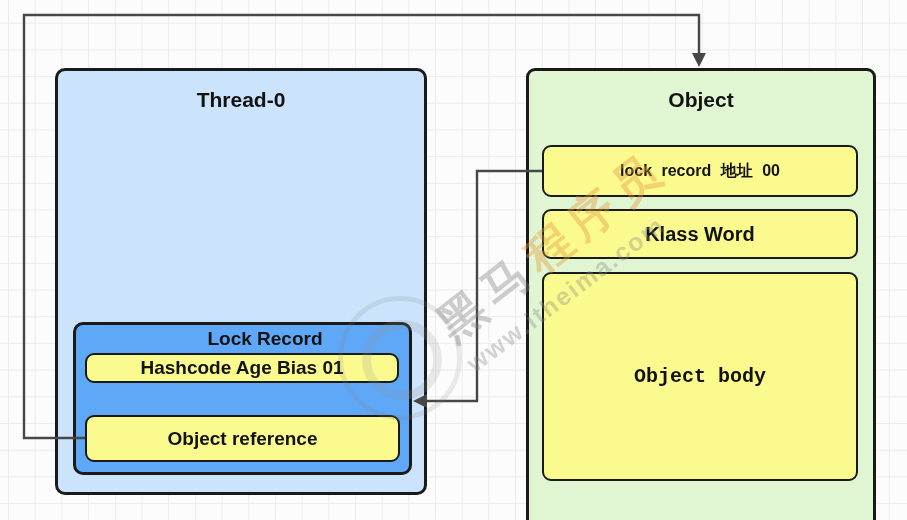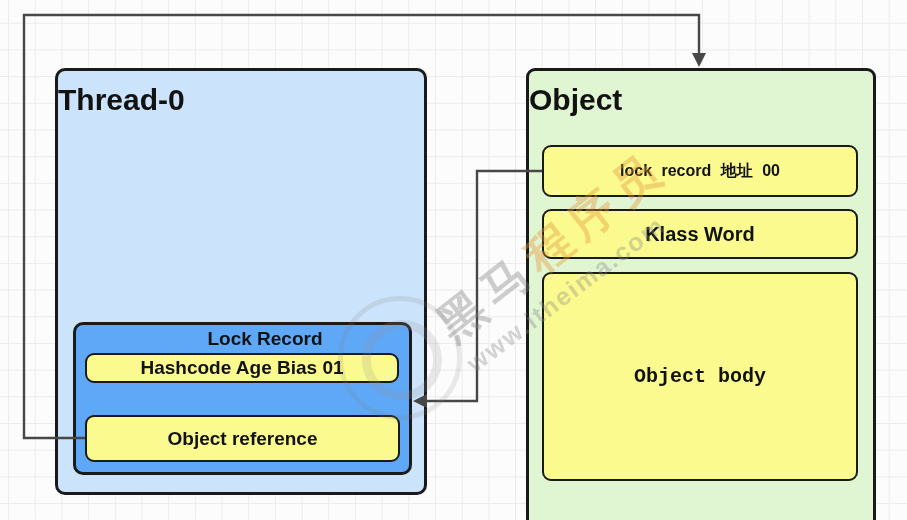--- a/index.html
+++ b/index.html
@@ -34,21 +34,22 @@
     background: var(--thread-fill, #CBE3FB);
   }
   .object-box {
     left: 526px; top: 68px; width: 350px; height: 508px;
     background: var(--object-fill, #E0F5D2);
     border-radius: 9px;
   }
   .box-title {
     position: absolute;
     left: 0; right: 0; top: 17px;
-    font-size: 30px;
+    text-align: center;
+    font-size: 21px;
     line-height: 24px;
     font-weight: bold;
     color: var(--text-color, #121212);
   }
   .lockrec-box {
     left: 15px; top: 251px; width: 339px; height: 153px;
     background: var(--lockrec-fill, #5FA7F7);
     border-radius: 10px;
   }
   .lockrec-title {

